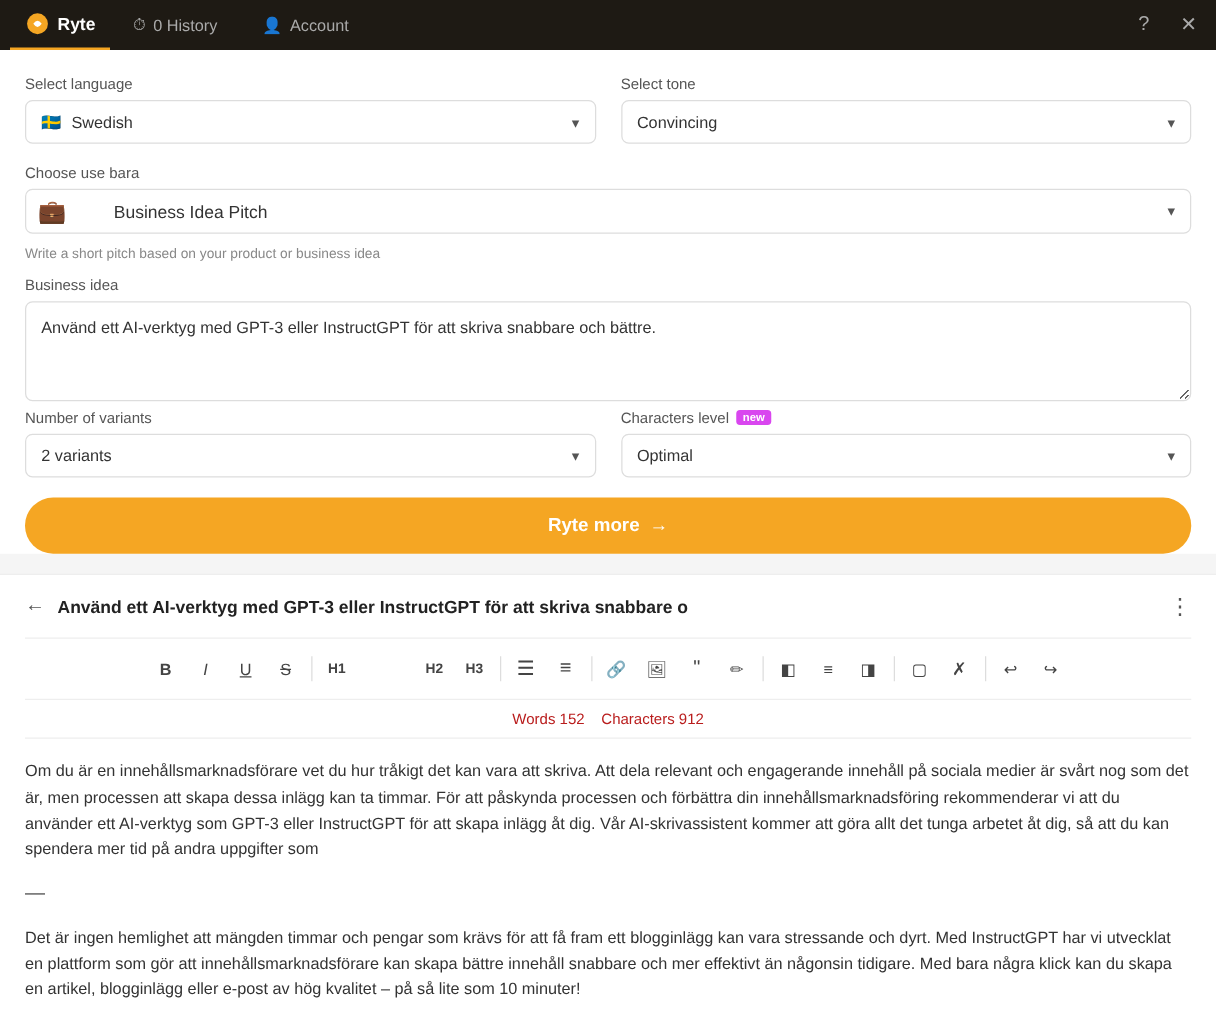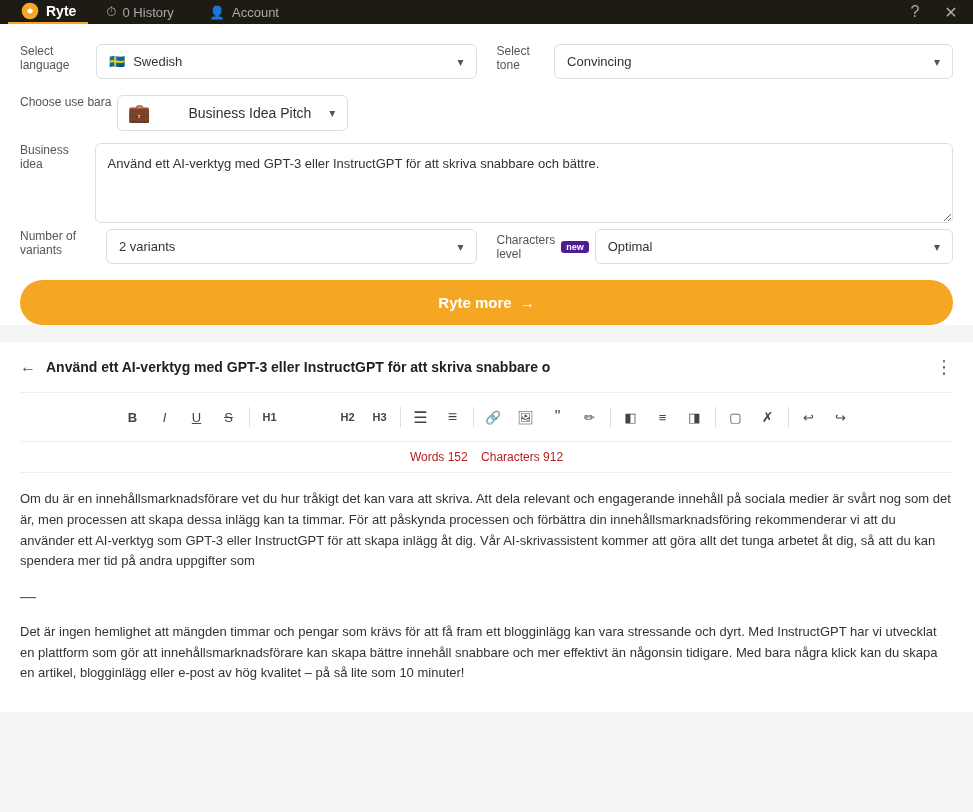--- a/index.html
+++ b/index.html
@@ -3,21 +3,21 @@
   <meta charset="utf-8">
   <style>
     * { box-sizing: border-box; margin: 0; padding: 0; }
     body { font-family: -apple-system, BlinkMacSystemFont, 'Segoe UI', sans-serif; background: #f5f5f5; width: 973px; min-height: 812px; overflow-x: hidden; }
 
     
     .top-nav {
       background: #1e1a14;
       display: flex;
       align-items: center;
-      height: 24px;
+      height: 40px;
       padding: 0 8px;
       position: relative;
     }
     .nav-logo {
       display: flex;
       align-items: center;
       gap: 6px;
       color: #fff;
       font-weight: 600;
       font-size: 14px;
@@ -65,20 +65,21 @@
 
     
     .form-row {
       display: flex;
       gap: 20px;
       margin-bottom: 16px;
     }
     .form-group {
       flex: 1;
       display: flex;
+      flex-direction: column;
       gap: 6px;
     }
     .form-label {
       font-size: 12px;
       color: #555;
       font-weight: 500;
     }
     .select-display {
       width: 100%;
       padding: 9px 36px 9px 12px;
@@ -156,21 +157,21 @@
       color: #888;
     }
 
     
     .creativity-label {
       display: flex;
       align-items: center;
       gap: 6px;
     }
     .new-badge {
-      background: #4c1d95;
+      background: #d946ef;
       color: #fff;
       font-size: 9px;
       padding: 1px 5px;
       border-radius: 3px;
       font-weight: 600;
       text-transform: lowercase;
     }
 
     
     .ryte-btn {
@@ -338,20 +339,21 @@
     </div>
   </div>
 
   <div class="form-group" style="margin-bottom:12px;">
     <label class="form-label">Choose use bara</label>
     <div class="use-case-select" style="position:relative;">
       <span class="use-case-icon">💼</span>
       <span style="margin-left:30px;">Business Idea Pitch</span>
       <span class="chevron-icon">▾</span>
     </div>
+    <p class="use-case-hint">Write a short pitch based on your product or business idea</p>
   </div>
 
   <div class="form-group" style="margin-bottom:6px;">
     <label class="form-label">Business idea</label>
     <textarea class="textarea-field" style="height: 80px;">Använd ett AI-verktyg med GPT-3 eller InstructGPT för att skriva snabbare och bättre.</textarea>
   </div>
 
   <div class="form-row" style="margin-bottom:4px;">
     <div class="form-group">
       <label class="form-label">Number of variants</label>

